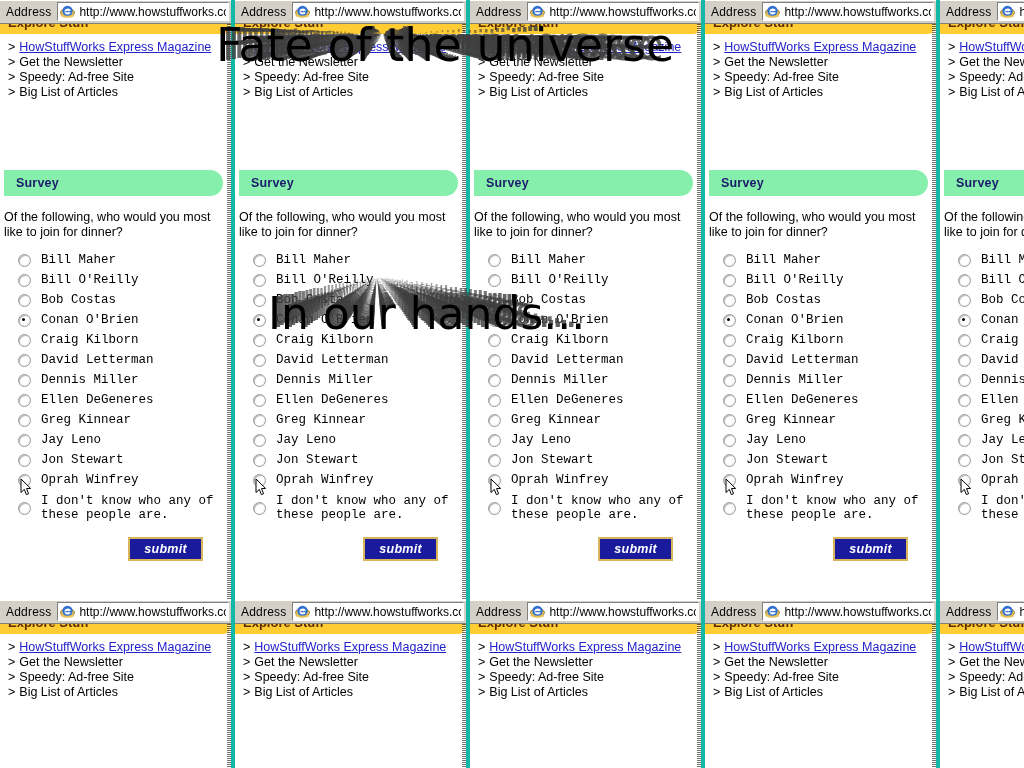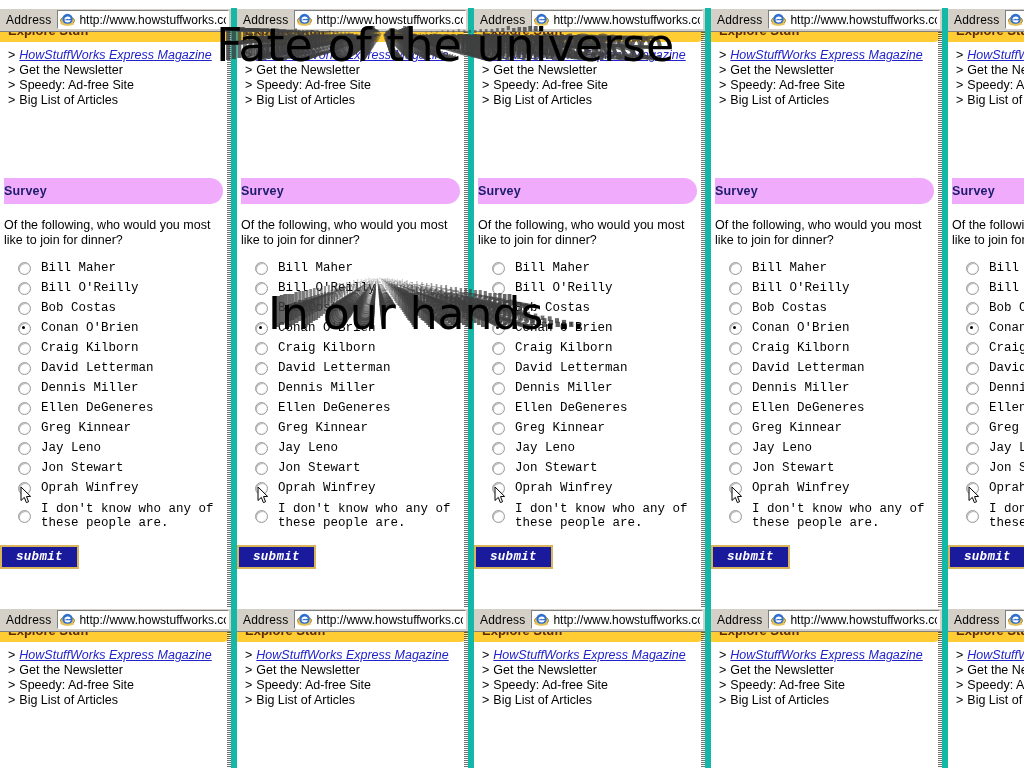--- a/index.html
+++ b/index.html
@@ -9,23 +9,22 @@
     background:#ffffff;
     font-family:"Liberation Sans","DejaVu Sans",sans-serif;
     -webkit-font-smoothing:none;
   }
   .stage{position:absolute;inset:0;width:1024px;height:768px;overflow:hidden;}
 
   
   .cols{position:absolute;left:0;top:0;width:1024px;height:768px;display:flex;}
   .col{
     width:231px;flex:0 0 231px;position:relative;background:#fff;
-    border-right:6px solid #14b8a6;
+    border-right:4px solid #14b8a6;
     overflow:hidden;
-    margin-top:8px;
   }
   .col .inner{position:relative;width:231px;height:768px;overflow:hidden;}
 
   
   .gutter{
     position:absolute;top:0;right:0;width:4px;height:768px;
     background:
       repeating-linear-gradient(to bottom,#000 0 1px,#fff 1px 2px);
     opacity:.55;
   }
@@ -65,29 +64,29 @@
   .explore-strip .ghost{
     position:absolute;left:8px;top:-9px;font-size:13px;font-weight:bold;
     color:#5a2d00;white-space:nowrap;
   }
   .links{padding:6px 0 0 8px;}
   .link-row{
     font-size:12.5px;color:#000;line-height:15px;white-space:nowrap;
     margin-bottom:0px;
   }
   .link-row .gt{color:#000;margin-right:4px;}
-  .link-row a{color:#2222cc;text-decoration:underline;font-style:italic;}
+  .link-row a{color:#2222cc;text-decoration:underline;}
 
   .spacer{height:70px;}
 
   
   .survey-head{
-    margin:0 8px 0 4px;height:26px;background:#f0abfc;
+    margin:0 8px 0 4px;height:26px;background:#86efac;
     border-radius:0 13px 13px 0;
-    display:flex;align-items:center;box-sizing:border-box;
+    display:flex;align-items:center;padding-left:12px;box-sizing:border-box;
   }
   .survey-head span{
     font-size:12.5px;font-weight:bold;color:#1b1b6b;letter-spacing:.2px;
   }
   .survey-q{
     padding:14px 10px 0 4px;font-size:12.5px;color:#000;line-height:15px;
   }
   .opts{padding:12px 0 0 18px;font-family:Liberation Mono, monospace;}
   .opt{
     display:flex;align-items:flex-start;gap:10px;height:20px;
@@ -100,21 +99,21 @@
     border-radius:50%;
     background:#fff;
     border:1px solid #9a9a9a;
     box-shadow:inset 1px 1px 0 #b9b9b9, inset -1px -1px 0 #f2f2f2;
     position:relative;
   }
   .radio.checked::after{
     content:"";position:absolute;left:3px;top:3px;width:3px;height:3px;
     border-radius:50%;background:#000;
   }
-  .submit-wrap{padding:14px 0 0 0;text-align:left;padding-right:28px;font-family:Liberation Mono, monospace;}
+  .submit-wrap{padding:14px 0 0 0;text-align:right;padding-right:28px;}
   .submit{
     display:inline-block;background:#1a1a9c;color:#fff;
     font-size:12.5px;font-weight:bold;font-style:italic;
     padding:3px 14px;border:2px solid #d8b45a;
     letter-spacing:.3px;cursor:pointer;
   }
 
   
   .row2{position:absolute;left:0;top:600px;width:1024px;height:168px;display:flex;}
   .row2 .col{height:168px;}

